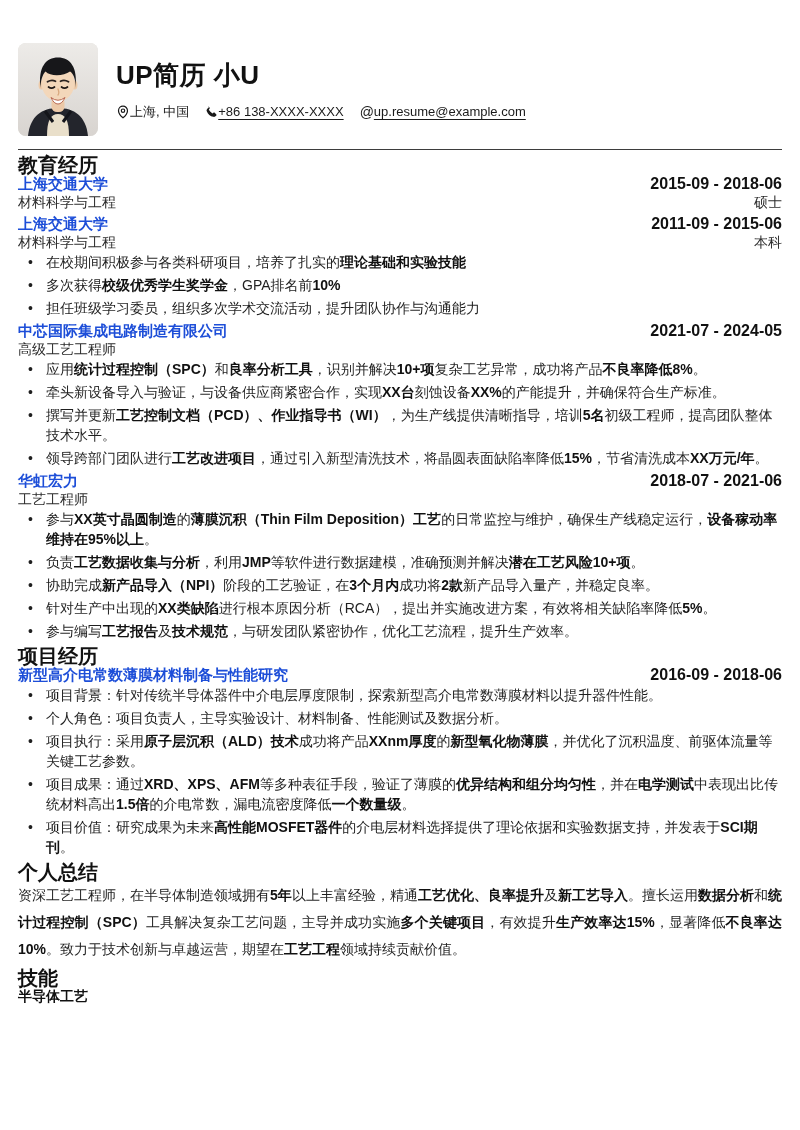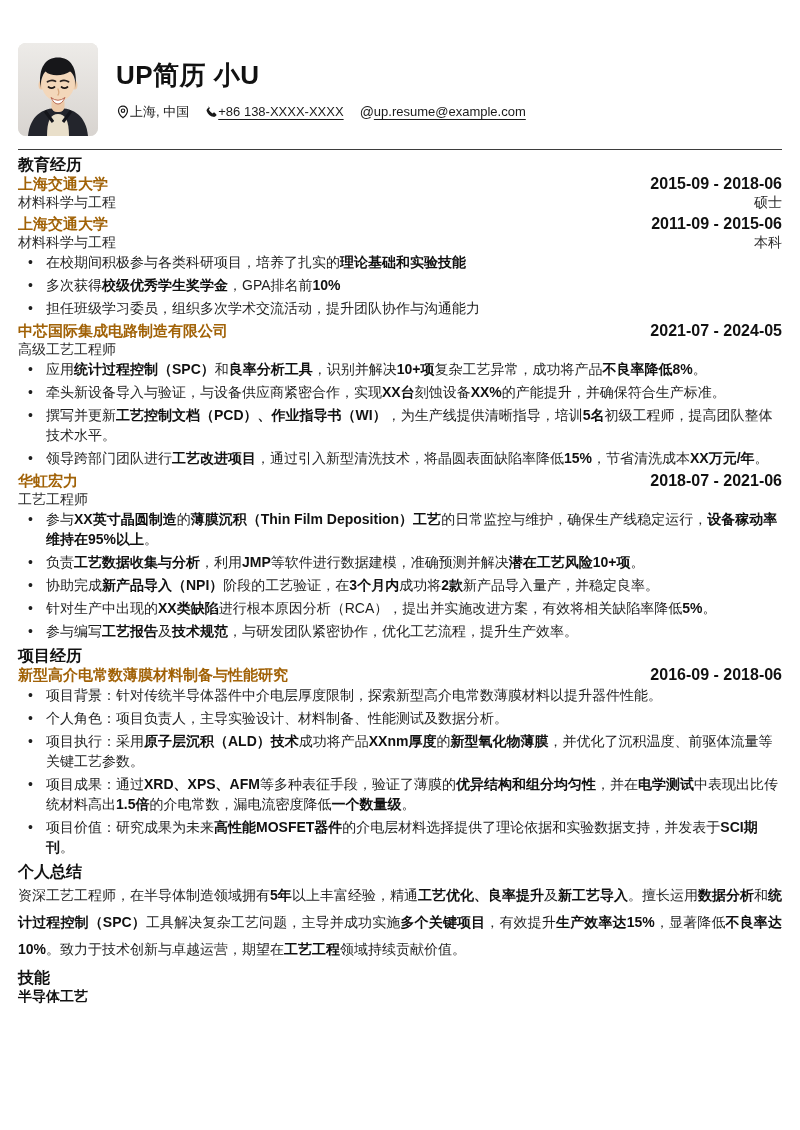--- a/index.html
+++ b/index.html
@@ -15,24 +15,24 @@
            background:#e4e1dd; }
   .header-info { display:flex; flex-direction:column; justify-content:center; }
   .name { font-size:26px; font-weight:700; letter-spacing:.5px; color:#111; line-height:32px; }
   .contact-row { display:flex; align-items:center; gap:16px; margin-top:12px; font-size:13px; color:#1a1a1a; }
   .contact-item { display:inline-flex; align-items:center; color:#1a1a1a; text-decoration:none; }
   .contact-item svg { display:block; }
   .contact-item .u { text-decoration:underline; text-underline-offset:3px; }
   .at-glyph { font-size:14px; line-height:14px; }
 
   
-  .section-title { font-size:16px; font-weight:700; line-height:16px; margin:7px 0 1px; color:#111; }
+  .section-title { font-size:20px; font-weight:700; line-height:16px; margin:7px 0 1px; color:#111; }
   .entry { margin-bottom:3px; }
   .entry-row { display:flex; justify-content:space-between; align-items:baseline; line-height:19px; }
-  .entry-heading { font-size:15px; font-weight:700; color:#a16207; }
+  .entry-heading { font-size:15px; font-weight:700; color:#1d4ed8; }
   .entry-date { font-size:16px; font-weight:700; color:#111; white-space:nowrap; }
   .entry-row.sub { line-height:18px;text-align:center; }
   .entry-sub { font-size:14px; color:#2b2b2b; }
   .entry-degree { font-size:14px; color:#2b2b2b; white-space:nowrap; }
 
   ul.bullets { list-style:none; margin:1px 0 0 0; }
   li.bullet { position:relative; font-size:14px; line-height:20px; margin-bottom:3px;
               padding-left:28px; color:#1f1f1f; }
   li.bullet::before { content:"•"; position:absolute; left:10px; top:0; font-size:14px; color:#1f1f1f; }
   b { font-weight:700; color:#111; }

